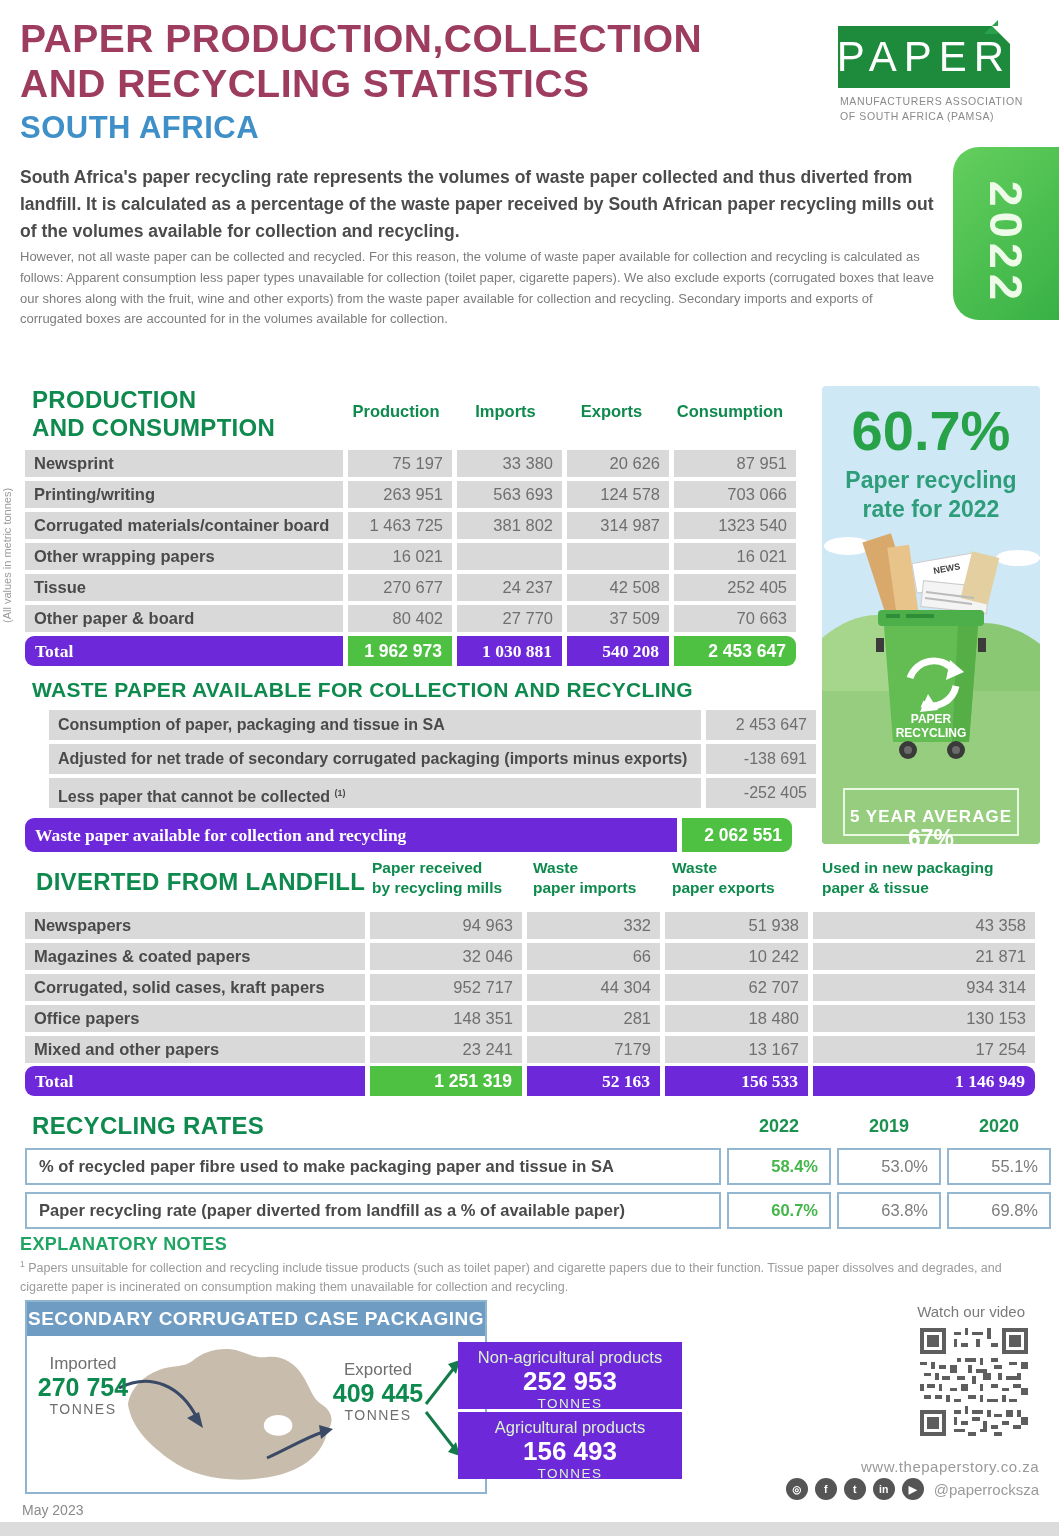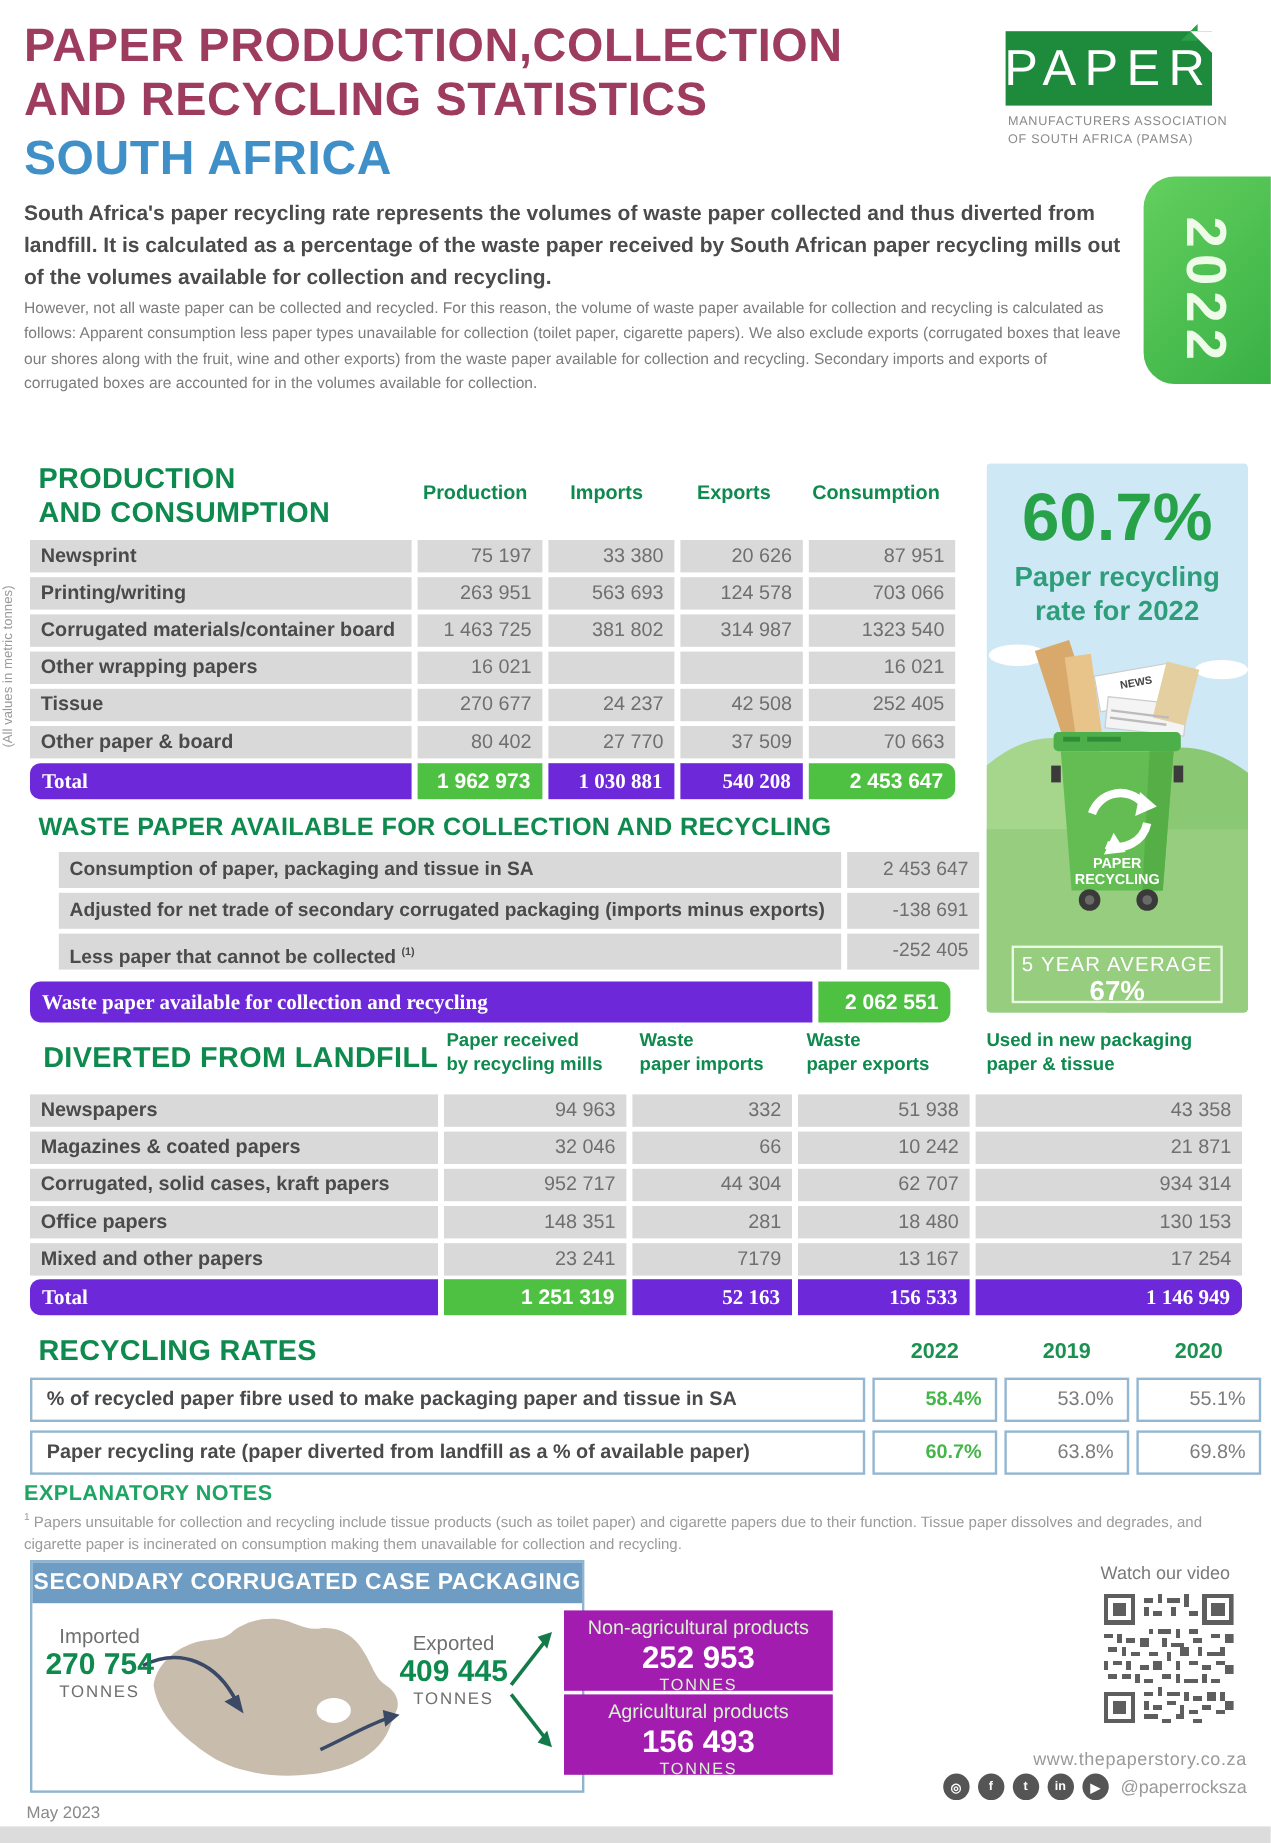--- a/index.html
+++ b/index.html
@@ -2,21 +2,21 @@
 <html><head>
 <meta charset="utf-8">
 <style>
   html,body{margin:0;padding:0;}
   body{width:1059px;height:1536px;position:relative;overflow:hidden;background:#fff;
        font-family:"Liberation Sans",sans-serif;-webkit-font-smoothing:antialiased;}
   .abs{position:absolute;}
 
   
   .main-title{left:20px;top:16px;font-size:39px;font-weight:bold;color:#9d3c5f;line-height:1.16;letter-spacing:.5px;}
-  .subtitle{left:20px;top:110px;font-size:40px;font-weight:bold;color:#3f90c8;letter-spacing:.5px;}
+  .subtitle{left:20px;top:110px;font-size:31px;font-weight:bold;color:#3f90c8;letter-spacing:.5px;}
   .logo-box{left:838px;top:26px;width:172px;height:62px;background:#1e8a3c;color:#fff;
             display:flex;align-items:center;justify-content:center;font-size:42px;letter-spacing:7px;}
   .logo-fold{left:992px;top:26px;width:0;height:0;border-top:20px solid #fff;border-left:20px solid transparent;}
   .logo-fold2{left:984px;top:20px;width:0;height:0;border-bottom:14px solid #2aa04a;border-left:14px solid transparent;}
   .logo-sub{left:840px;top:94px;font-size:10.5px;color:#8a8a8a;letter-spacing:.6px;line-height:1.45;}
   .year-badge{left:953px;top:147px;width:140px;height:173px;border-radius:26px;
               background:linear-gradient(135deg,#63cf5e,#34ad42);display:flex;align-items:center;}
   .year-badge span{display:block;width:106px;text-align:center;transform:rotate(90deg);
                    font-size:47px;font-weight:bold;color:#eefbe9;letter-spacing:5px;}
 
@@ -41,21 +41,21 @@
   .num.t{text-align:right;}
   .col-head{position:absolute;top:402px;font-weight:bold;color:#0e8a4e;font-size:16.5px;text-align:center;}
   .vert-note{left:1px;top:448px;width:16px;height:215px;font-size:11px;color:#9a9a9a;
              writing-mode:vertical-rl;transform:rotate(180deg);text-align:center;}
 
   
   .sidebar{left:822px;top:386px;width:218px;height:458px;border-radius:4px;overflow:hidden;}
   .rate-big{left:0;top:12px;width:218px;text-align:center;font-size:56px;font-weight:bold;color:#27a249;}
   .rate-sub{left:0;top:80px;width:218px;text-align:center;font-size:23px;font-weight:bold;color:#2e9d7a;line-height:1.25;}
   .avg-box{left:21px;bottom:8px;width:172px;height:44px;border:2px solid #e9f9e2;color:#fff;text-align:center;}
-  .avg-box .l1{font-size:17px;font-weight:normal;letter-spacing:1px;margin-top:4px;}
+  .avg-box .l1{font-size:17px;font-weight:bold;letter-spacing:1px;margin-top:17px;}
   .avg-box .l2{font-size:23px;font-weight:bold;line-height:1;}
 
   
   .div-head{position:absolute;top:858px;color:#0e8a4e;font-weight:bold;font-size:15.5px;line-height:1.28;}
 
   
   .year-head{position:absolute;top:1116px;width:104px;text-align:center;font-size:18px;font-weight:bold;color:#1b9150;}
   .rate-row{position:absolute;left:25px;display:grid;grid-template-columns:696px 104px 104px 104px;column-gap:6px;}
   .rcell{background:#fff;border:2px solid #93b7d1;height:33px;line-height:33px;font-size:16.5px;white-space:nowrap;}
   .rcell.lab{padding:0 12px;font-weight:bold;color:#4a4a4a;}
@@ -66,21 +66,21 @@
   .notes-title{left:20px;top:1234px;font-size:18px;font-weight:bold;color:#1fa463;letter-spacing:.4px;}
   .notes-text{left:20px;top:1258px;width:1022px;font-size:12.5px;color:#9a9a9a;line-height:1.5;}
 
   
   .pack-box{left:25px;top:1300px;width:458px;height:190px;border:2px solid #8fb4cf;background:#fff;}
   .pack-head{position:absolute;left:0;top:0;width:100%;height:34px;background:#6f9cc2;color:#fff;
              display:flex;align-items:center;justify-content:center;font-size:19px;font-weight:bold;letter-spacing:.5px;}
   .flow-label{font-size:17px;color:#6f6f6f;text-align:center;line-height:1.15;}
   .flow-value{font-size:25px;font-weight:bold;color:#0e8a4e;text-align:center;line-height:1.1;}
   .flow-unit{font-size:14px;color:#6f6f6f;text-align:center;letter-spacing:1.5px;}
-  .green-box{position:absolute;left:470px;width:224px;background:#a21caf;color:#fff;text-align:center;}
+  .green-box{position:absolute;left:458px;width:224px;background:#6d28d9;color:#fff;text-align:center;}
   .green-box .gl{font-size:16.5px;color:#d9f2d0;margin-top:6px;}
   .green-box .gv{font-size:26px;font-weight:bold;line-height:1.1;}
   .green-box .gu{font-size:13.5px;color:#d9f2d0;letter-spacing:1.5px;}
 
   
   .watch{right:34px;top:1303px;font-size:15px;color:#7a7a7a;}
   .website{right:20px;top:1458px;font-size:15px;color:#9a9a9a;letter-spacing:.5px;}
   .social-row{right:20px;top:1478px;display:flex;align-items:center;gap:7px;}
   .soc{width:22px;height:22px;border-radius:50%;background:#555;color:#fff;font-size:10.5px;font-weight:bold;
        display:flex;align-items:center;justify-content:center;}

